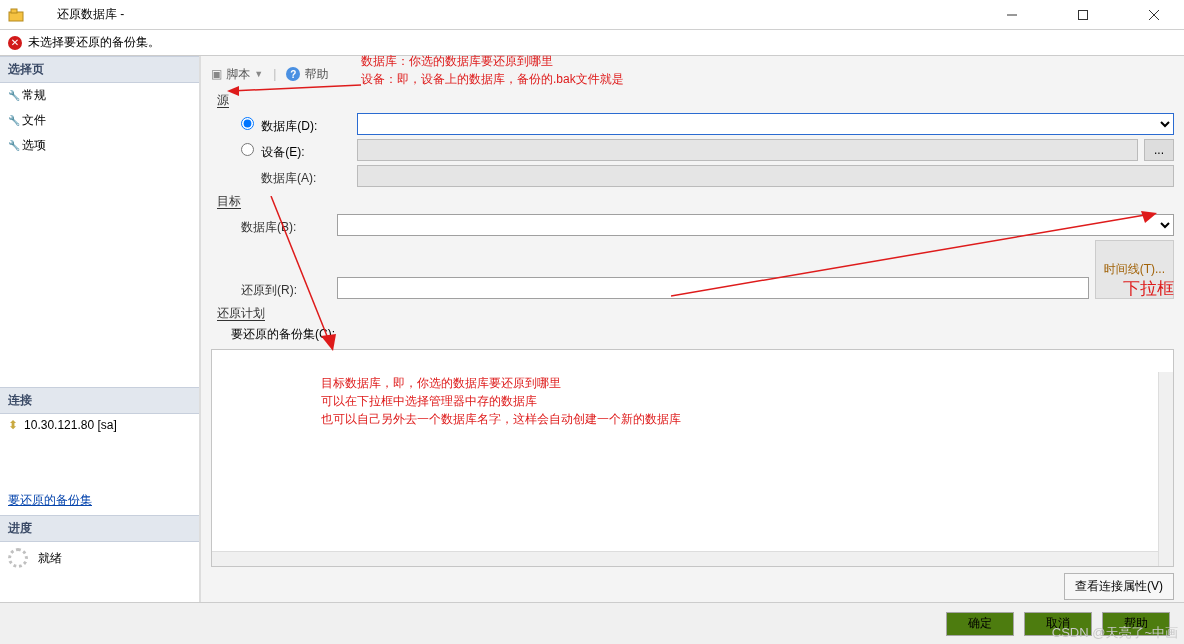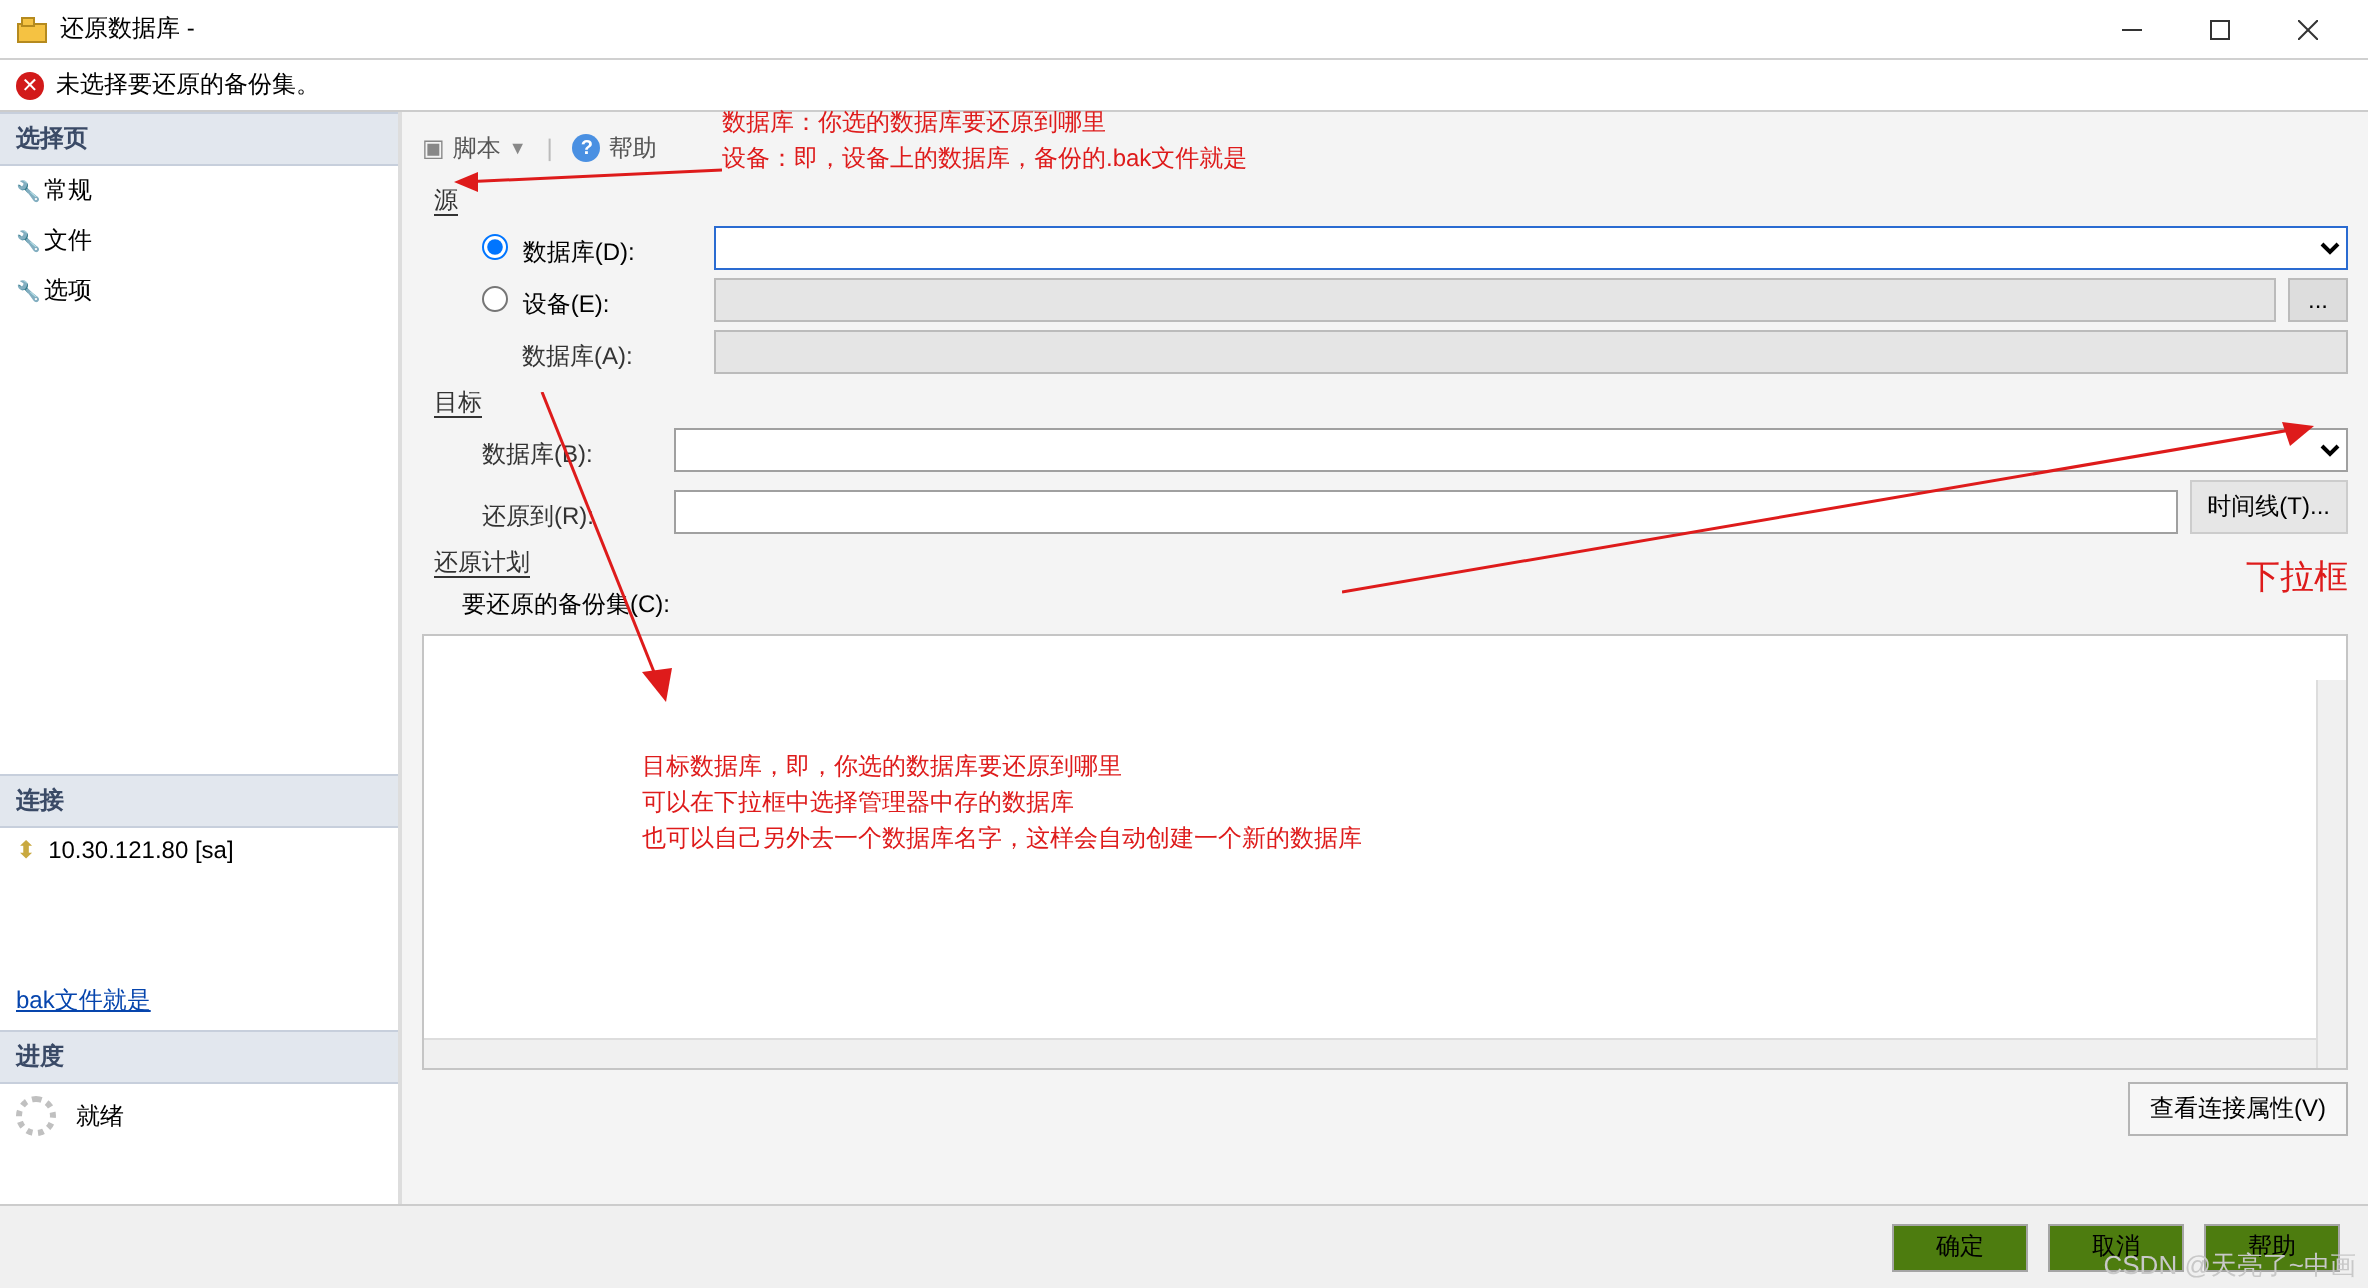--- a/index.html
+++ b/index.html
@@ -16,20 +16,21 @@
       overflow: hidden;
       position: relative;
     }
     .titlebar {
       height: 30px;
       display: flex;
       align-items: center;
       border-bottom: 1px solid #d0d0d0;
       padding: 0 8px;
       background: #fff;
+      gap: 27px;
     }
     .titlebar .icon {
       width: 16px;
       height: 16px;
       margin-right: 6px;
     }
     .titlebar .title { flex: 1; }
     .win-btn {
       width: 44px;
       height: 28px;
@@ -125,21 +126,21 @@
       height:22px;
       background:#fff;
       border:1px solid #a0a0a0;
       padding:0 4px;
     }
     .combo.blue { border:1px solid #2a6bd1; }
     .combo.gray { background:#e5e5e5; border:1px solid #bbb; }
     .btn-small {
       width:30px;height:22px;background:#ddd;border:1px solid #bbb;text-align:center;line-height:20px;
     }
-    .btn-disabled { color:#000000; background:#e6e6e6; border:1px solid #ccc; padding:4px 8px;}
+    .btn-disabled { color:#a16207; background:#e6e6e6; border:1px solid #ccc; padding:20px 8px;}
     .table {
       margin-top:6px;
       border:1px solid #c5c5c5;
       background:#fff;
       height: 218px;
       overflow:hidden;
       position:relative;
     }
     .table-header {
       display:flex;
@@ -236,21 +237,21 @@
       <span class="nav-icon">🔧</span>
       <span>选项</span>
     </div>
     <div style="flex:1"></div>
     <div class="panel-head">连接</div>
     <div class="conn">
       <span style="color:#c9a940">⬍</span>
       <span>10.30.121.80 [sa]</span>
     </div>
     <div style="height:50px"></div>
-    <a class="link">bak文件就是</a>
+    <a class="link">要还原的备份集</a>
     <div class="panel-head">进度</div>
     <div class="progress-row">
       <div class="spinner"></div>
       <span>就绪</span>
     </div>
     <div style="height:28px"></div>
   </div>
 
   <div class="right">
     <div class="toolbar">

